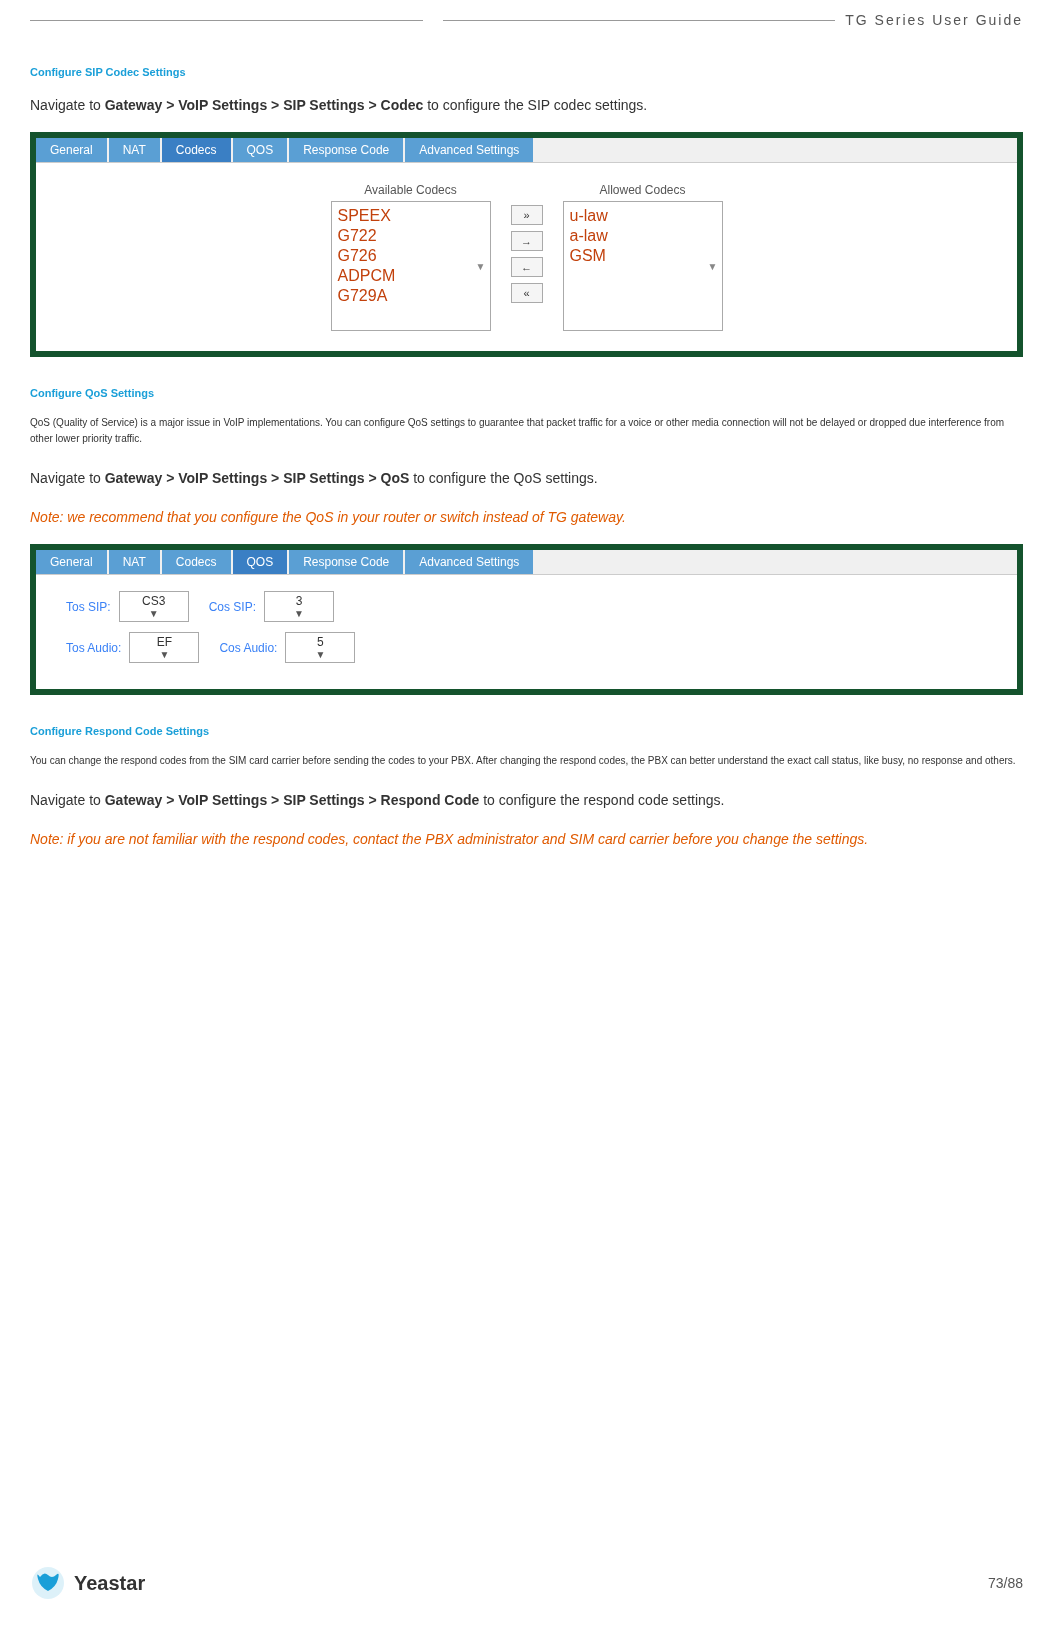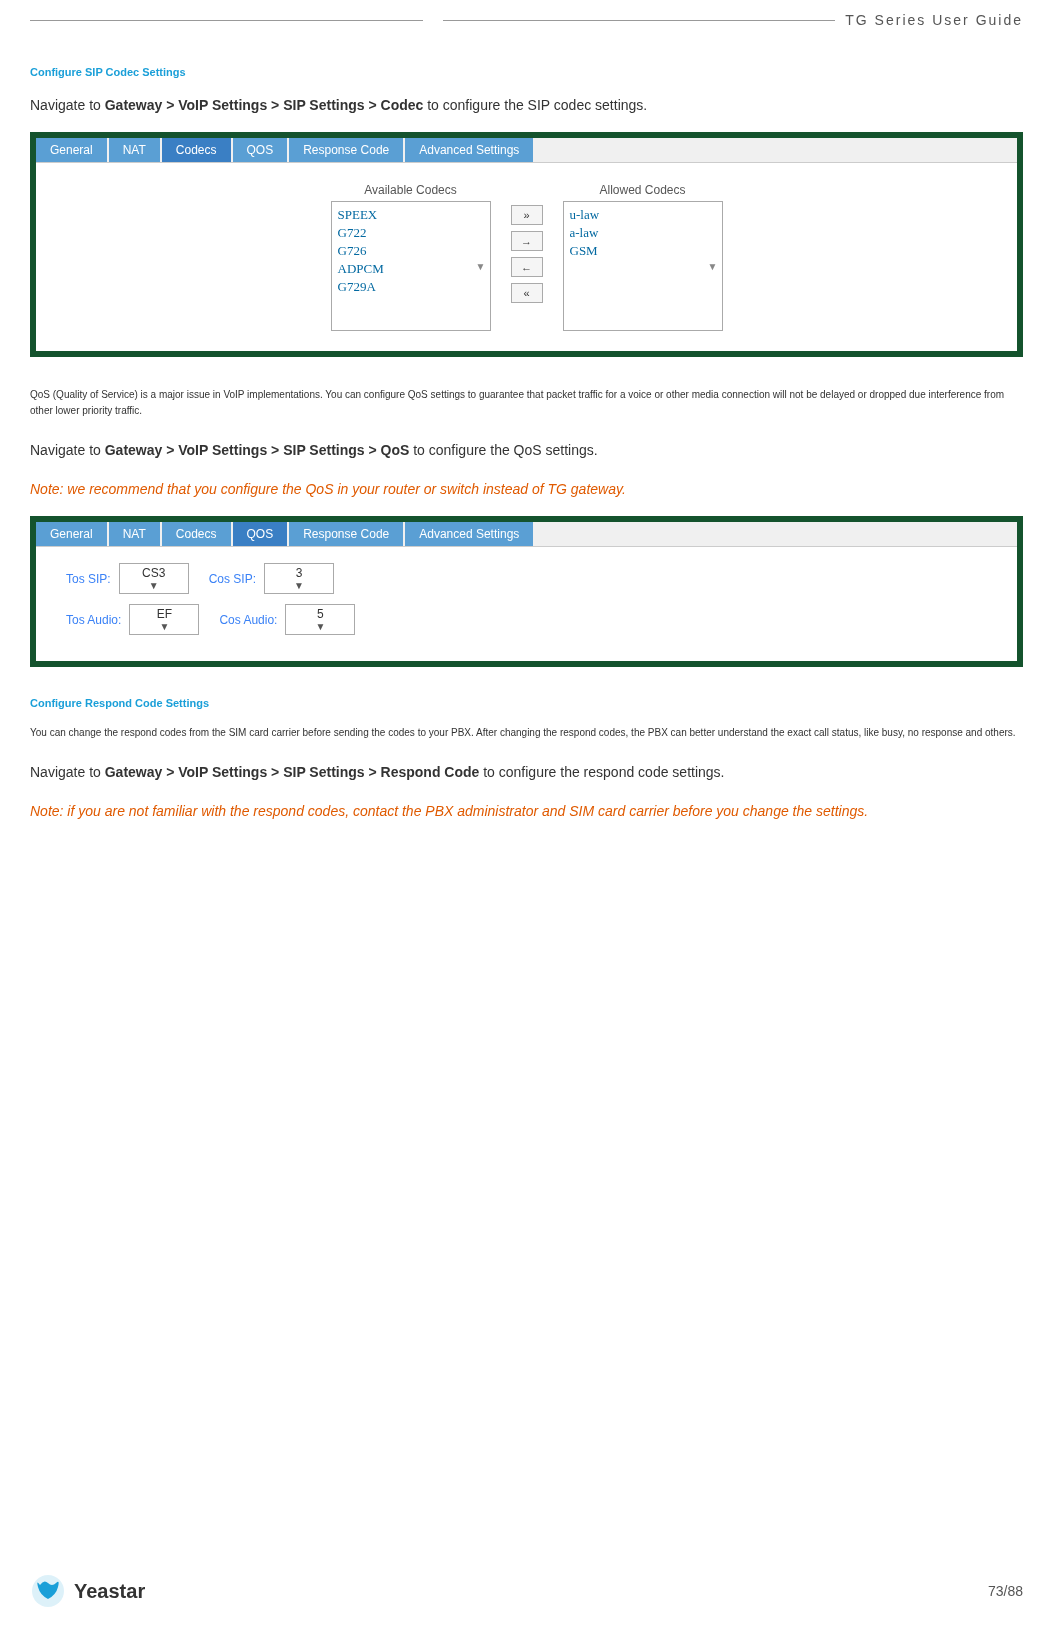--- a/index.html
+++ b/index.html
@@ -137,23 +137,22 @@
       position: absolute;
       right: 4px;
       top: 50%;
       transform: translateY(-50%);
       color: #888;
       font-size: 10px;
     }
 
     .codec-list-item {
       padding: 1px 2px;
-      font-size: 13px;
-      color: #0369a1;
-      font-family: Liberation Serif, serif;
+      font-size: 16px;
+      color: #c2410c;
     }
 
     .codec-buttons {
       display: flex;
       flex-direction: column;
       gap: 6px;
       justify-content: center;
       padding-top: 22px;
     }
 
@@ -204,21 +203,21 @@
     }
 
     .qos-select-arrow {
       font-size: 10px;
       color: #555;
     }
 
     
     .footer {
       position: absolute;
-      bottom: 0;
+      bottom: 8px;
       left: 0;
       right: 0;
       height: 70px;
       display: flex;
       align-items: center;
       justify-content: space-between;
       padding: 0 30px;
       border-top: none;
     }
 
@@ -300,20 +299,21 @@
             <div class="codec-list-item">u-law</div>
             <div class="codec-list-item">a-law</div>
             <div class="codec-list-item">GSM</div>
             <div class="scroll-indicator">▼</div>
           </div>
         </div>
       </div>
     </div>
   </div>
 
+  <div class="section-title">Configure QoS Settings</div>
 
   <div class="section-body">QoS (Quality of Service) is a major issue in VoIP implementations. You can configure QoS settings to guarantee that packet traffic for a voice or other media connection will not be delayed or dropped due interference from other lower priority traffic.</div>
 
   <div class="nav-instruction">
     <span>Navigate  to </span><span class="inline-bold">Gateway &gt; VoIP  Settings &gt; SIP Settings &gt; QoS</span><span> to configure the QoS settings.</span>
   </div>
 
   <div class="note-text">Note: we recommend that you configure the QoS in your router or switch instead of TG gateway.</div>
 
   <div class="ui-panel">

